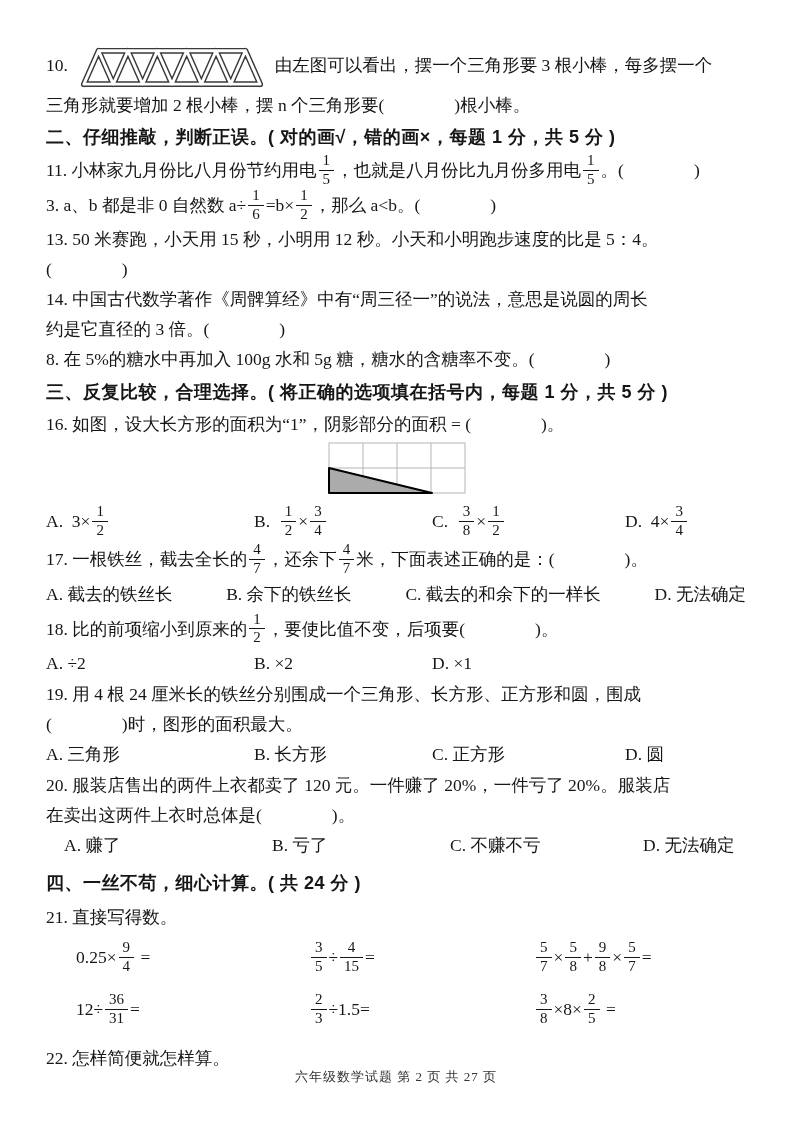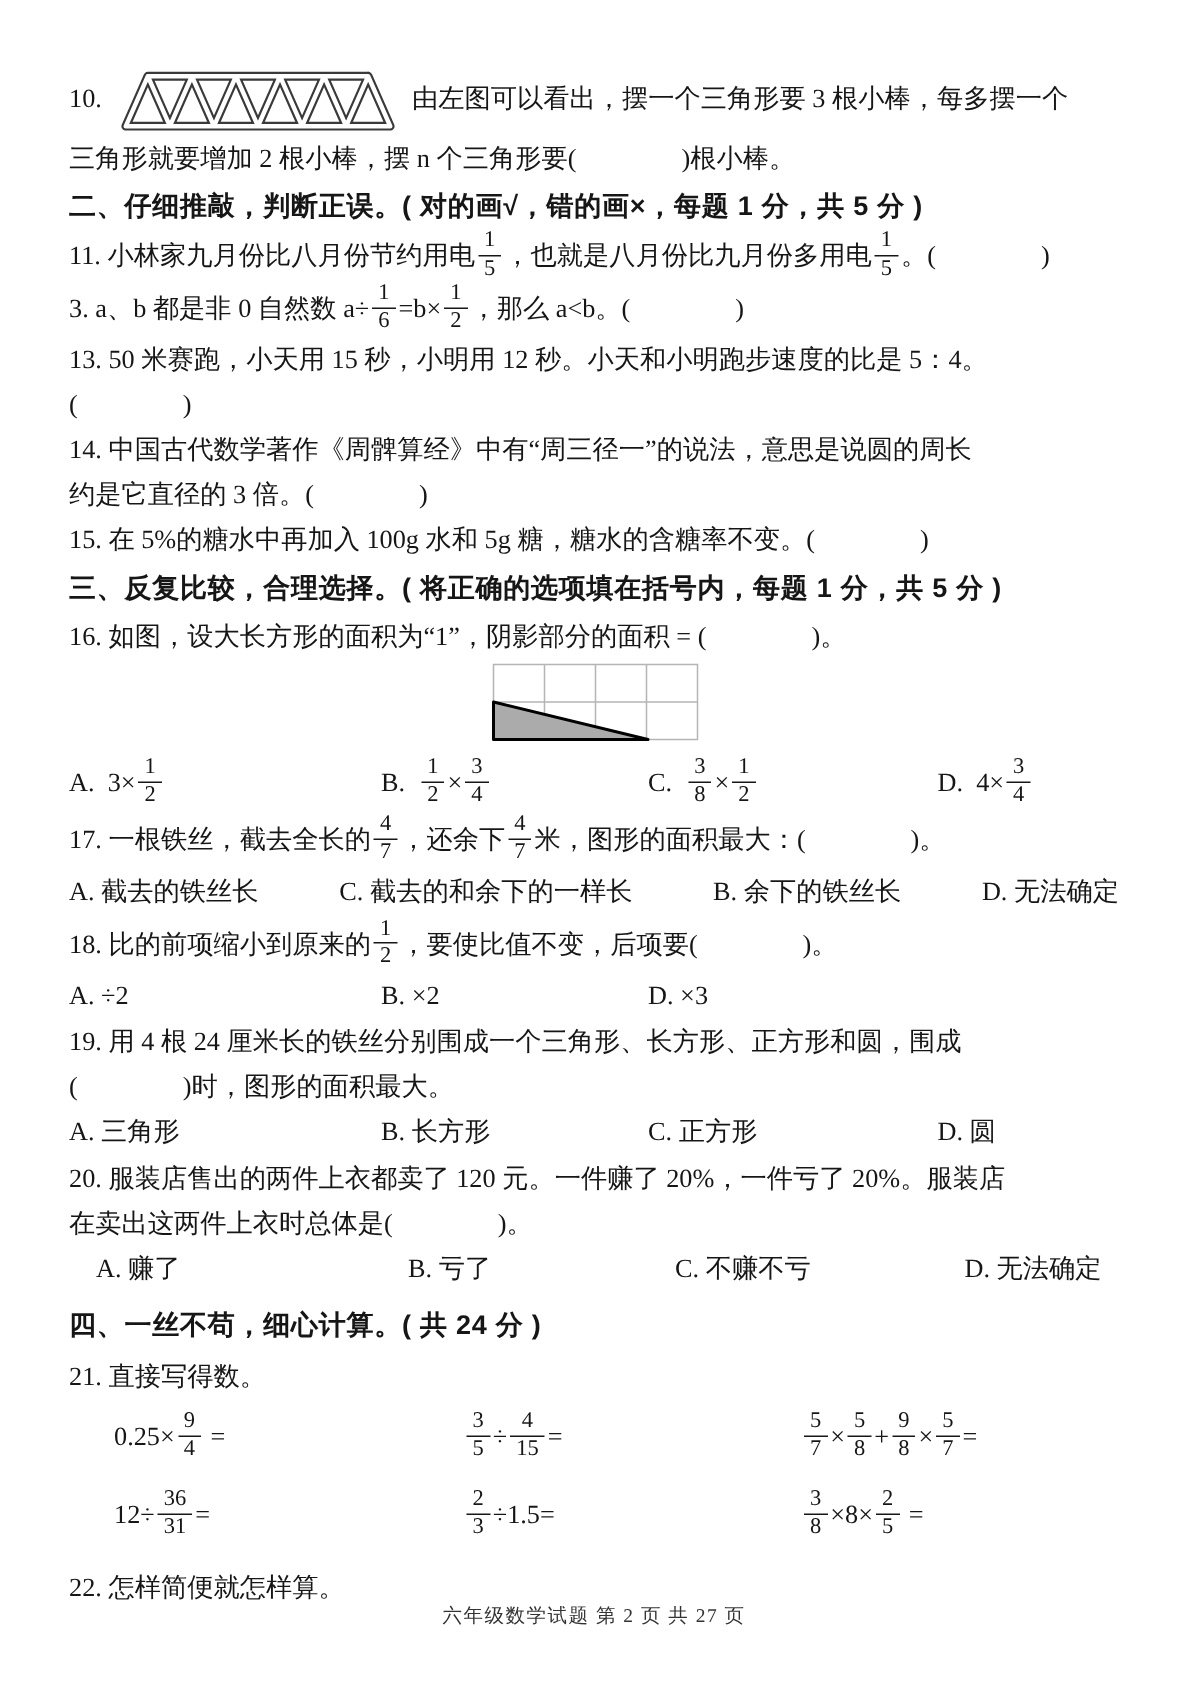--- a/index.html
+++ b/index.html
@@ -82,21 +82,21 @@
         <span class="den">2</span>
       </span><span>，那么 a&lt;b。(　　　　)</span>
   </p>
 
   <p class="line">13. 50 米赛跑，小天用 15 秒，小明用 12 秒。小天和小明跑步速度的比是 5：4。</p>
   <p class="line">(　　　　)</p>
 
   <p class="line">14. 中国古代数学著作《周髀算经》中有“周三径一”的说法，意思是说圆的周长</p>
   <p class="line">约是它直径的 3 倍。(　　　　)</p>
 
-  <p class="line" style="line-height:31px;">15. 在 5%的糖水中再加入 100g 水和 5g 糖，糖水的含糖率不变。(　　　　)</p>
+  <p class="line" style="line-height:31px;">8. 在 5%的糖水中再加入 100g 水和 5g 糖，糖水的含糖率不变。(　　　　)</p>
 
   <p class="sec">三、反复比较，合理选择。( 将正确的选项填在括号内，每题 1 分，共 5 分 )</p>
 
   <p class="line" style="line-height:28px;">16. 如图，设大长方形的面积为“1”，阴影部分的面积 = (　　　　)。</p>
   <div class="fig16">
     <svg width="138" height="53" viewBox="0 0 138 53">
       <g stroke="#b5b5b5" stroke-width="1" fill="none">
         <rect x="1" y="1" width="136" height="50"></rect>
         <line x1="35" y1="1" x2="35" y2="51"></line>
         <line x1="69" y1="1" x2="69" y2="51"></line>
@@ -131,39 +131,39 @@
         </span></span>
   </div>
 
   <p class="line tall">
     <span>17. 一根铁丝，截去全长的</span><span class="frac">
         <span class="num">4</span>
         <span class="den">7</span>
       </span><span>，还余下</span><span class="frac">
         <span class="num">4</span>
         <span class="den">7</span>
-      </span><span>米，图形的面积最大：(　　　　)。</span>
+      </span><span>米，下面表述正确的是：(　　　　)。</span>
   </p>
   <div class="spread">
     <span>A. 截去的铁丝长</span>
+    <span>B. 余下的铁丝长</span>
     <span>C. 截去的和余下的一样长</span>
-    <span>B. 余下的铁丝长</span>
     <span>D. 无法确定</span>
   </div>
 
   <p class="line" style="line-height:38px;">
     <span>18. 比的前项缩小到原来的</span><span class="frac">
         <span class="num">1</span>
         <span class="den">2</span>
       </span><span>，要使比值不变，后项要(　　　　)。</span>
   </p>
   <div class="optrow">
     <span class="o1">A.  ÷2</span>
     <span class="o2">B.  ×2</span>
-    <span class="o4">D.  ×3</span>
+    <span class="o4">D.  ×1</span>
   </div>
 
   <p class="line">19. 用 4 根 24 厘米长的铁丝分别围成一个三角形、长方形、正方形和圆，围成</p>
   <p class="line">(　　　　)时，图形的面积最大。</p>
   <div class="optrow">
     <span class="o1">A. 三角形</span>
     <span class="o2">B. 长方形</span>
     <span class="o3">C. 正方形</span>
     <span class="o4">D. 圆</span>
   </div>

